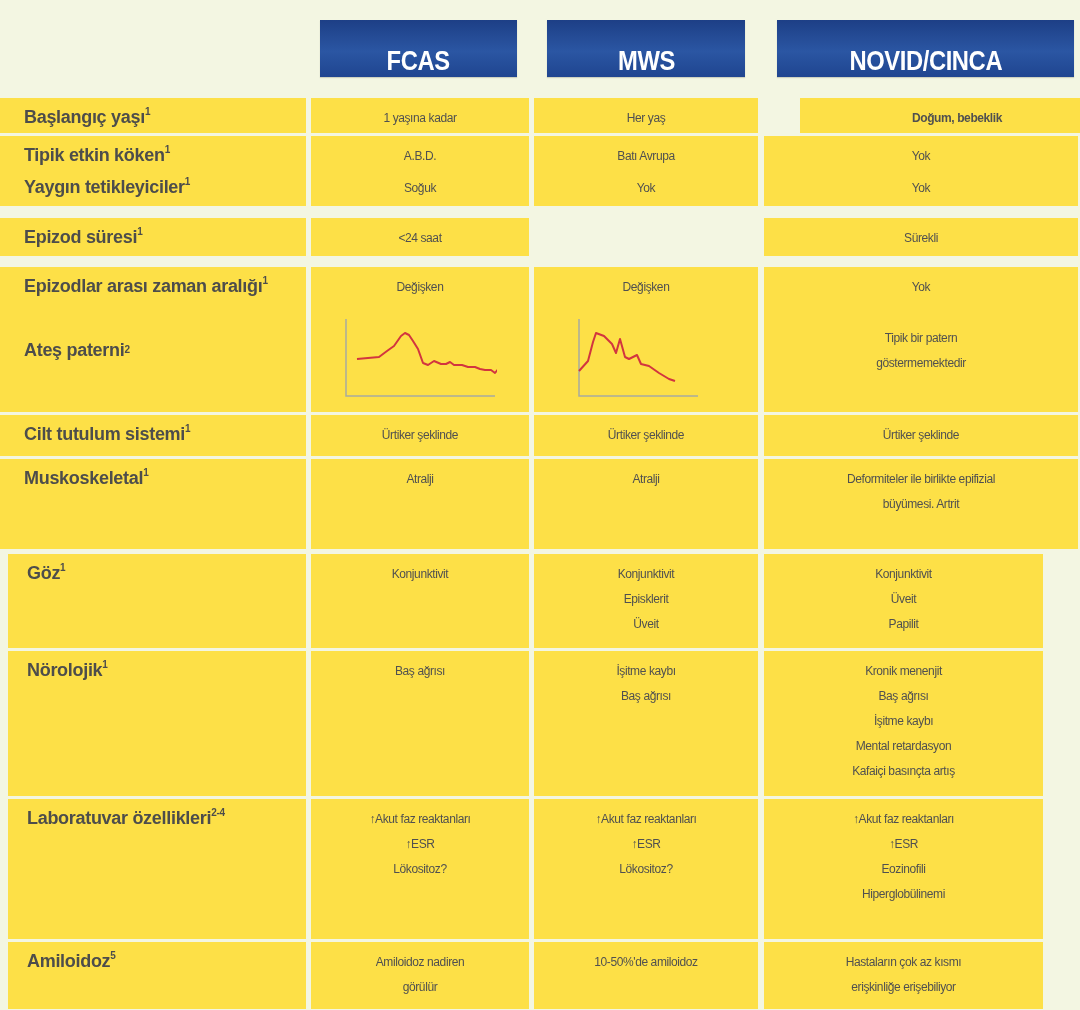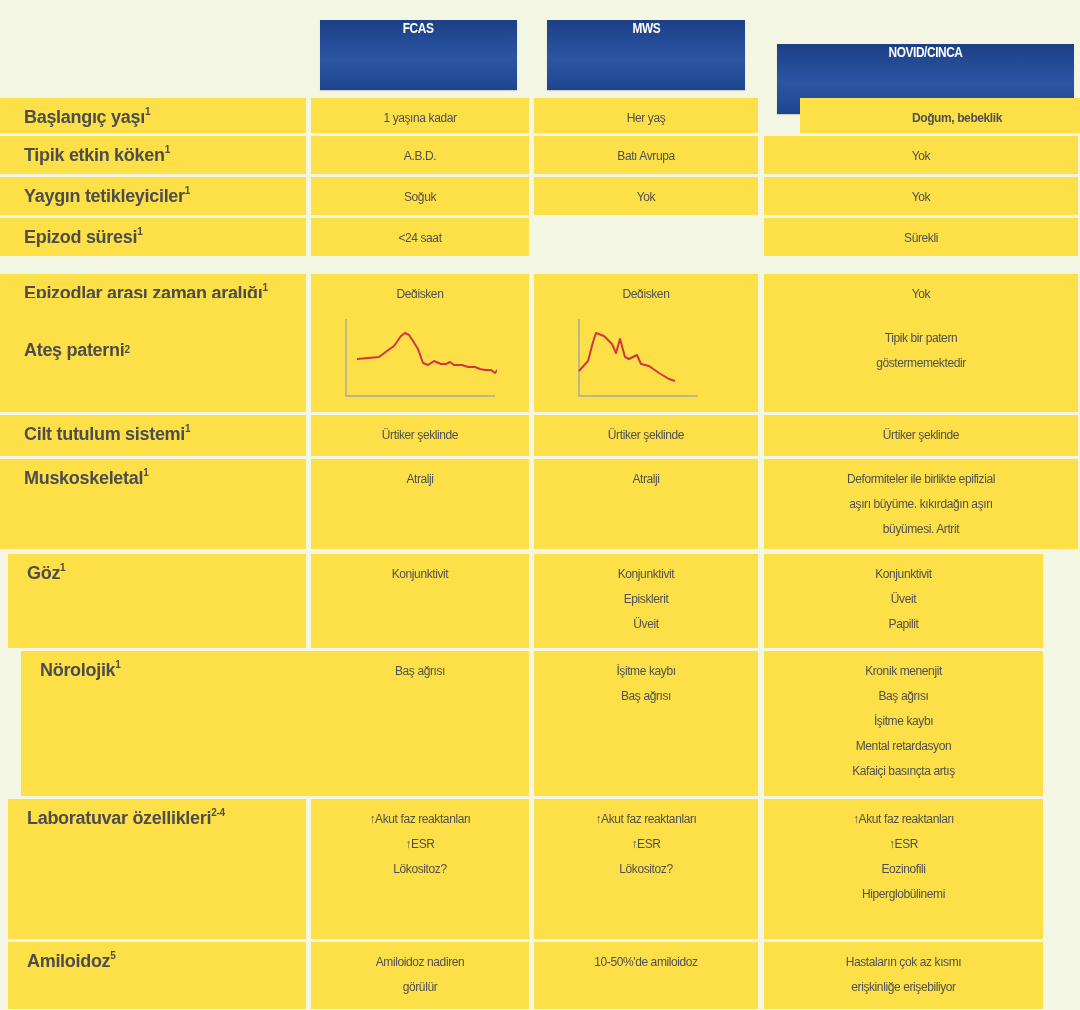--- a/index.html
+++ b/index.html
@@ -5,24 +5,24 @@
   html, body { margin:0; padding:0; }
   body {
     width:1080px; height:1010px; overflow:hidden;
     background:#f3f6e2;
     font-family:"Liberation Sans", sans-serif;
     color:#4a4a48;
     position:relative;
   }
   .header-row { position:absolute; top:20px; left:0; width:1080px; height:57px; }
   .hdr {
-    position:absolute; top:0; height:70px;
+    position:absolute; top:0; height:57px;
     background:linear-gradient(180deg,#1d3f86 0%,#2b56a3 55%,#1f4590 100%);
-    color:#ffffff; font-weight:bold; font-size:14px;
-    display:flex; align-items:flex-start; justify-content:center;
+    color:#ffffff; font-weight:bold; font-size:28px;
+    display:flex; align-items:flex-end; justify-content:center;
     letter-spacing:-0.5px;
     box-shadow:0 1px 1px rgba(0,0,0,0.15);
     transform:scaleX(0.82);
   }
   .hdr span { display:inline-block; }
   .tbl { position:absolute; left:0; top:0; width:1080px; height:1010px; }
   .row { position:absolute; left:0; }
   .cell {
     position:absolute; top:0; bottom:0;
     background:#fde047;
@@ -47,21 +47,21 @@
 </head>
 <body>
 
 <div class="header-row">
   <div class="hdr" style="left:320px; width:197px; transform:none;">
       <span style="transform:scaleX(0.85);">FCAS</span>
     </div>
   <div class="hdr" style="left:547px; width:198px; transform:none;">
       <span style="transform:scaleX(0.85);">MWS</span>
     </div>
-  <div class="hdr" style="left:777px; width:297px; transform:none;margin-top:24px;">
+  <div class="hdr" style="left:777px; width:297px; transform:none;">
       <span style="transform:scaleX(0.85);">NOVID/CINCA</span>
     </div>
 </div>
 
 <div class="tbl" id="tbl">
     <div class="row" style="top: 98px; height: 35px; width: 1080px;">
       <div class="cell label" style="left: 0px; width: 306px;"><span>Başlangıç yaşı</span><sup>1</sup></div>
       <div class="cell val" style="left: 311px; width: 218px;">
         <span class="line">1 yaşına kadar</span>
       </div>
@@ -77,42 +77,42 @@
       <div class="cell val" style="left: 311px; width: 218px;">
         <span class="line">A.B.D.</span>
       </div>
       <div class="cell val" style="left: 534px; width: 224px;">
         <span class="line">Batı Avrupa</span>
       </div>
       <div class="cell val" style="left: 764px; width: 314px;">
         <span class="line">Yok</span>
       </div>
     </div>
-    <div class="row" style="top: 177px; height: 38px; width: 1080px;">
+    <div class="row" style="top: 168px; height: 38px; width: 1080px;">
       <div class="cell label" style="left: 0px; width: 306px;"><span>Yaygın tetikleyiciler</span><sup>1</sup></div>
       <div class="cell val" style="left: 311px; width: 218px;">
         <span class="line">Soğuk</span>
       </div>
       <div class="cell val" style="left: 534px; width: 224px;">
         <span class="line">Yok</span>
       </div>
       <div class="cell val" style="left: 764px; width: 314px;">
         <span class="line">Yok</span>
       </div>
     </div>
     <div class="row" style="top: 218px; height: 38px; width: 1080px;">
       <div class="cell label" style="left: 0px; width: 306px;"><span>Epizod süresi</span><sup>1</sup></div>
       <div class="cell val" style="left: 311px; width: 218px;">
         <span class="line">&lt;24 saat</span>
       </div>
       <div class="cell val" style="left: 764px; width: 314px;">
         <span class="line">Sürekli</span>
       </div>
     </div>
-    <div class="row" style="top: 274px; height: 36px; width: 1000px;">
+    <div class="row" style="top: 267px; height: 36px; width: 1000px;">
       <div class="cell label" style="left: 0px; width: 306px;"><span>Epizodlar arası zaman aralığı</span><sup>1</sup></div>
       <div class="cell val" style="left: 311px; width: 218px;">
         <span class="line">Değişken</span>
       </div>
       <div class="cell val" style="left: 534px; width: 224px;">
         <span class="line">Değişken</span>
       </div>
       <div class="cell val" style="left: 764px; width: 314px;">
         <span class="line">Yok</span>
       </div>
@@ -154,42 +154,41 @@
     <div class="row" style="top: 459px; height: 90px; width: 1080px;">
       <div class="cell label" style="left: 0px; width: 306px;"><span>Muskoskeletal</span><sup>1</sup></div>
       <div class="cell val" style="left: 311px; width: 218px;">
         <span class="line">Atralji</span>
       </div>
       <div class="cell val" style="left: 534px; width: 224px;">
         <span class="line">Atralji</span>
       </div>
       <div class="cell val" style="left: 764px; width: 314px;">
         <span class="line">Deformiteler ile birlikte epifizial</span>
-        <span class="line">aşırı büyüme. kıkırdağın aşırı</span>
         <span class="line">büyümesi. Artrit</span>
       </div>
     </div>
     <div class="row" style="top: 554px; height: 94px; width: 1080px;">
       <div class="cell label" style="left: 8px; width: 298px; padding-left: 19px;"><span>Göz</span><sup>1</sup></div>
       <div class="cell val" style="left: 311px; width: 218px;">
         <span class="line">Konjunktivit</span>
       </div>
       <div class="cell val" style="left: 534px; width: 224px;">
         <span class="line">Konjunktivit</span>
         <span class="line">Episklerit</span>
         <span class="line">Üveit</span>
       </div>
       <div class="cell val" style="left: 764px; width: 279px;">
         <span class="line">Konjunktivit</span>
         <span class="line">Üveit</span>
         <span class="line">Papilit</span>
       </div>
     </div>
     <div class="row" style="top: 651px; height: 145px; width: 1080px;">
-      <div class="cell label" style="left: 21px; width: 298px; padding-left: 19px;"><span>Nörolojik</span><sup>1</sup></div>
+      <div class="cell label" style="left: 8px; width: 298px; padding-left: 19px;"><span>Nörolojik</span><sup>1</sup></div>
       <div class="cell val" style="left: 311px; width: 218px;">
         <span class="line">Baş ağrısı</span>
       </div>
       <div class="cell val" style="left: 534px; width: 224px;">
         <span class="line">İşitme kaybı</span>
         <span class="line">Baş ağrısı</span>
       </div>
       <div class="cell val" style="left: 764px; width: 279px;">
         <span class="line">Kronik menenjit</span>
         <span class="line">Baş ağrısı</span>

